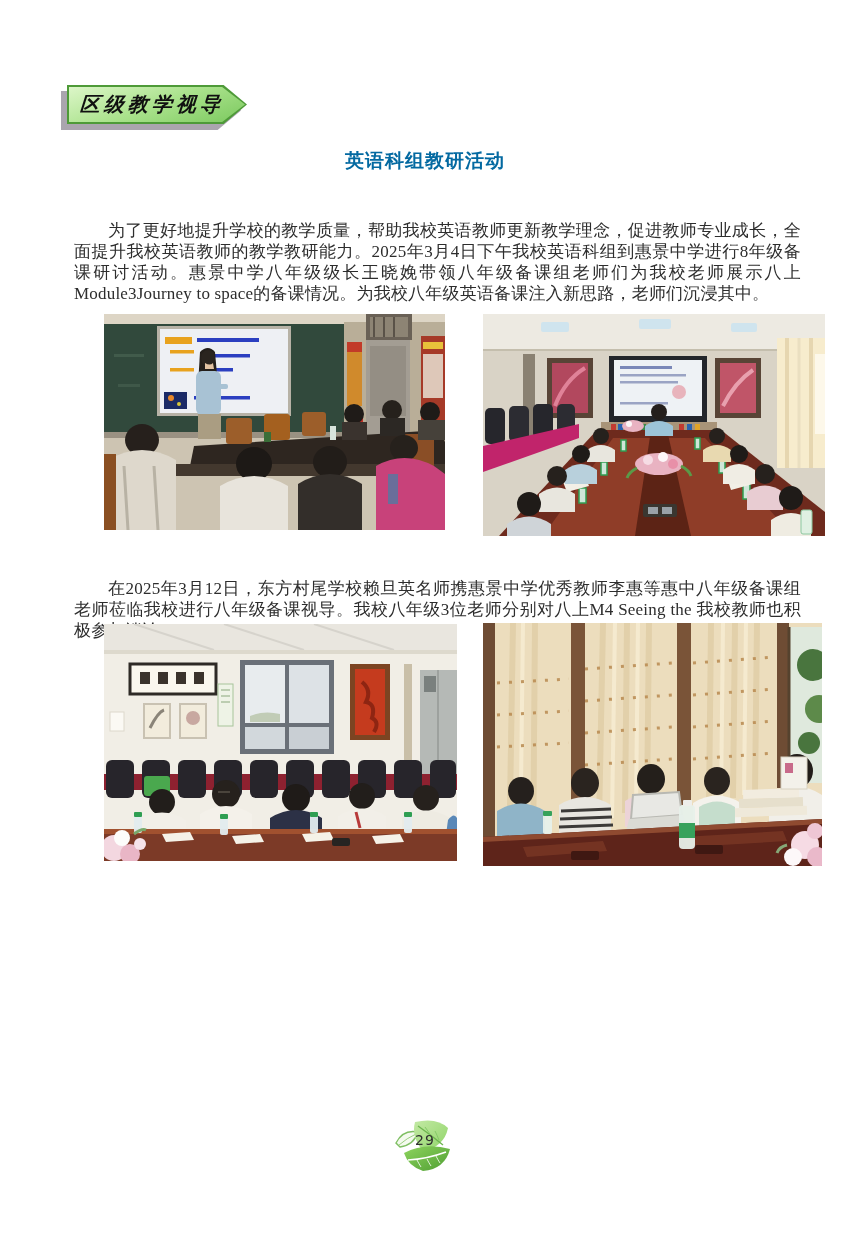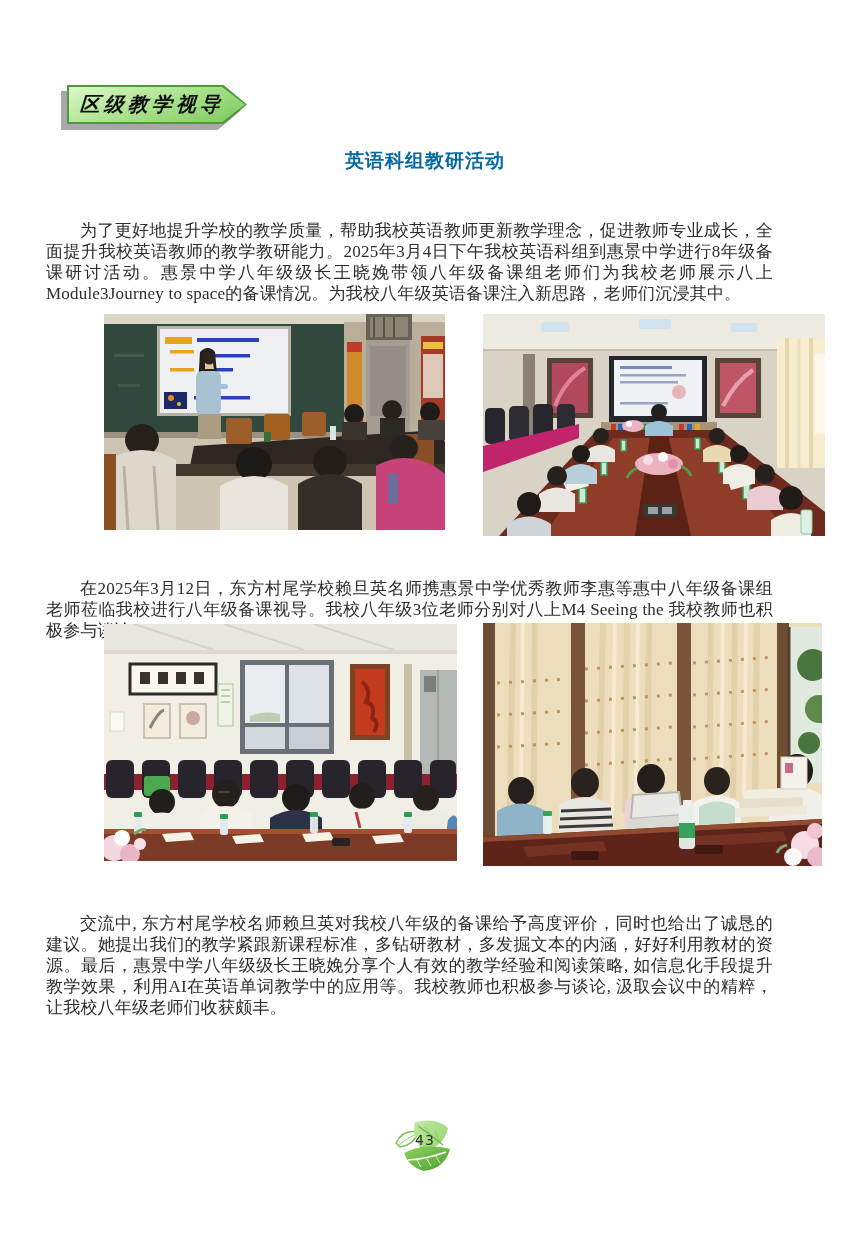--- a/index.html
+++ b/index.html
@@ -32,21 +32,21 @@
     color:#101010; transform:skewX(-4deg); white-space:nowrap;
   }
 
   
   .doc-title {
     position:absolute; top:148px; left:0; width:100%; text-align:center;
     font-family:"Liberation Sans", sans-serif; font-weight:bold;
     font-size:19px; letter-spacing:1px; color:#0369a1;
   }
   .para {
-    position:absolute; left:46px; width:727px;
+    position:absolute; left:74px; width:727px;
     font-size:17px; line-height:20.9px; letter-spacing:.2px;
     text-align:justify; text-indent:2em; color:#2d2d2d;margin-top:37px;
   }
   .p1 { top:184px; } .p2 { top:542px; } .p3 { top:877px; } .p4 { top:986px; }
 
   
   .photo { position:absolute; overflow:hidden; background:#cfc8bb; }
   .photo svg { display:block; width:100%; height:100%; }
   .ph1 { left:64px; top:298px; width:341px; height:216px; }
   .ph2 { left:443px; top:298px; width:342px; height:222px; }
@@ -457,21 +457,20 @@
       <rect x="200" y="177" width="9" height="6" rx="1" fill="#eeeeea"></rect>
 
       <circle cx="322" cy="222" r="14" fill="#f6dbe4"></circle>
       <circle cx="334" cy="234" r="10" fill="#eab9ca"></circle>
       <circle cx="310" cy="234" r="9" fill="#fdf8f9"></circle>
       <circle cx="332" cy="208" r="8" fill="#eec6d4"></circle>
       <path d="M304 222 q-8 2 -10 8" stroke="#86a877" stroke-width="3" fill="none"></path>
     </svg>
   </figure>
 
-  <p class="para p3">交流中, 东方村尾学校名师赖旦英对我校八年级的备课给予高度评价，同时也给出了诚恳的建议。她提出我们的教学紧跟新课程标准，多钻研教材，多发掘文本的内涵，好好利用教材的资源。最后，惠景中学八年级级长王晓娩分享个人有效的教学经验和阅读策略, 如信息化手段提升教学效果，利用AI在英语单词教学中的应用等。我校教师也积极参与谈论, 汲取会议中的精粹，让我校八年级老师们收获颇丰。</p>
 
 
   <div class="footer-leaf">
     <svg viewBox="0 0 68 56">
       <defs>
         <linearGradient id="leafG1" x1="0" y1="0" x2="1" y2="1">
           <stop offset="0" stop-color="#c3e9a4"></stop>
             <stop offset="1" stop-color="#8fd468"></stop>
         </linearGradient>
         <linearGradient id="leafG2" x1="0" y1="0" x2="1" y2="1">
@@ -484,16 +483,16 @@
       <path d="M8 26 Q16 19 25 15" stroke="#9ccf82" stroke-width="1" fill="none"></path>
 
       <path d="M24 3 Q46 -2 57 9 Q53 28 32 32 Q20 18 24 3 Z" fill="url(#leafG1)"></path>
       <path d="M27 7 Q40 16 52 26" stroke="#6db54e" stroke-width="1.4" fill="none"></path>
       <path d="M34 8 Q38 13 41 19 M44 12 Q46 16 48 21" stroke="#85c968" stroke-width="1" fill="none"></path>
 
       <path d="M13 34 Q34 23 59 30 Q54 50 32 52 Q17 47 13 34 Z" fill="url(#leafG2)"></path>
       <path d="M17 41 Q36 40 55 33" stroke="#ffffff" stroke-width="1.6" fill="none"></path>
       <path d="M26 41 Q28 45 30 48 M36 40 Q38 44 40 47 M45 37 Q47 41 49 44" stroke="#ffffff" stroke-width="1" fill="none" opacity=".8"></path>
     </svg>
-    <div class="page-num">43</div>
+    <div class="page-num">29</div>
   </div>
 
 </div>
 
 </body></html>

